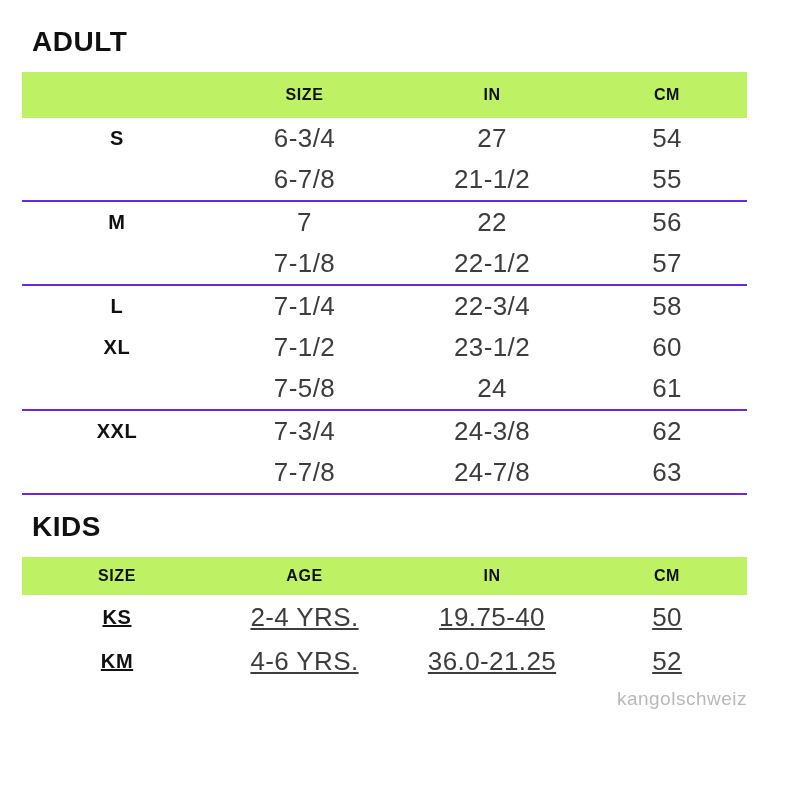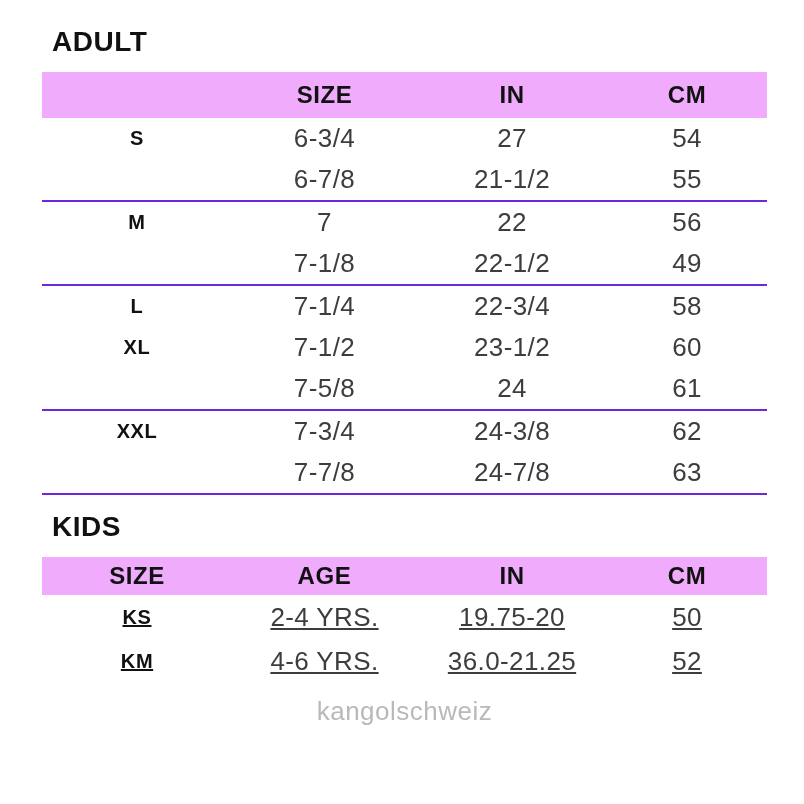--- a/index.html
+++ b/index.html
@@ -8,21 +8,21 @@
     background: #ffffff;
     width: 804px;
     height: 804px;
     overflow: hidden;
     font-family: "Liberation Sans", sans-serif;
   }
   .page {
     box-sizing: border-box;
     width: 684px;
     height: 804px;
-    padding: 26px 39px 0 42px;
+    padding: 26px 39px 0 22px;
   }
   .section-title {
     margin: 0 0 14px 10px;
     font-size: 28px;
     line-height: 32px;
     font-weight: 800;
     letter-spacing: 0.5px;
     color: #111111;
   }
   .section-title.kids {
@@ -31,22 +31,22 @@
   table {
     border-collapse: collapse;
     table-layout: fixed;
     width: 725px;
   }
   col.c1 { width: 190px; }
   col.c2 { width: 185px; }
   col.c3 { width: 190px; }
   col.c4 { width: 160px; }
   thead th {
-    background: #f0abfc;
-    font-size: 24px;
+    background: #bef264;
+    font-size: 16px;
     font-weight: 700;
     letter-spacing: 0.6px;
     color: #111111;
     text-align: center;
     vertical-align: middle;
     padding: 0;
   }
   .adult-table thead th { height: 46px; }
   .kids-table thead th { height: 38px; }
   tbody td {
@@ -63,23 +63,23 @@
     font-size: 20px;
     font-weight: 700;
     letter-spacing: 0.6px;
     color: #111111;
   }
   tr.grp-end td {
     border-bottom: 2px solid #6d28d9;
   }
   .watermark {
     width: 725px;
-    margin-top: 13px;
-    text-align: center;
-    font-size: 26px;
+    margin-top: 5px;
+    text-align: right;
+    font-size: 19px;
     letter-spacing: 0.5px;
     color: #b9b9b9;
   }
 </style>
 </head>
 <body>
 
 <div class="page">
 
   <h1 class="section-title">ADULT</h1>
@@ -116,21 +116,21 @@
       <tr>
         <td class="lbl">M</td>
         <td>7</td>
         <td>22</td>
         <td>56</td>
       </tr>
       <tr class="grp-end">
         <td class="lbl"></td>
         <td>7-1/8</td>
         <td>22-1/2</td>
-        <td>49</td>
+        <td>57</td>
       </tr>
 
       <tr>
         <td class="lbl">L</td>
         <td>7-1/4</td>
         <td>22-3/4</td>
         <td>58</td>
       </tr>
 
       <tr>
@@ -175,21 +175,21 @@
         <th>SIZE</th>
         <th>AGE</th>
         <th>IN</th>
         <th>CM</th>
       </tr>
     </thead>
     <tbody>
       <tr>
         <td class="lbl">KS</td>
         <td>2-4 YRS.</td>
-        <td>19.75-20</td>
+        <td>19.75-40</td>
         <td>50</td>
       </tr>
       <tr>
         <td class="lbl">KM</td>
         <td>4-6 YRS.</td>
         <td>36.0-21.25</td>
         <td>52</td>
       </tr>
     </tbody>
   </table>

